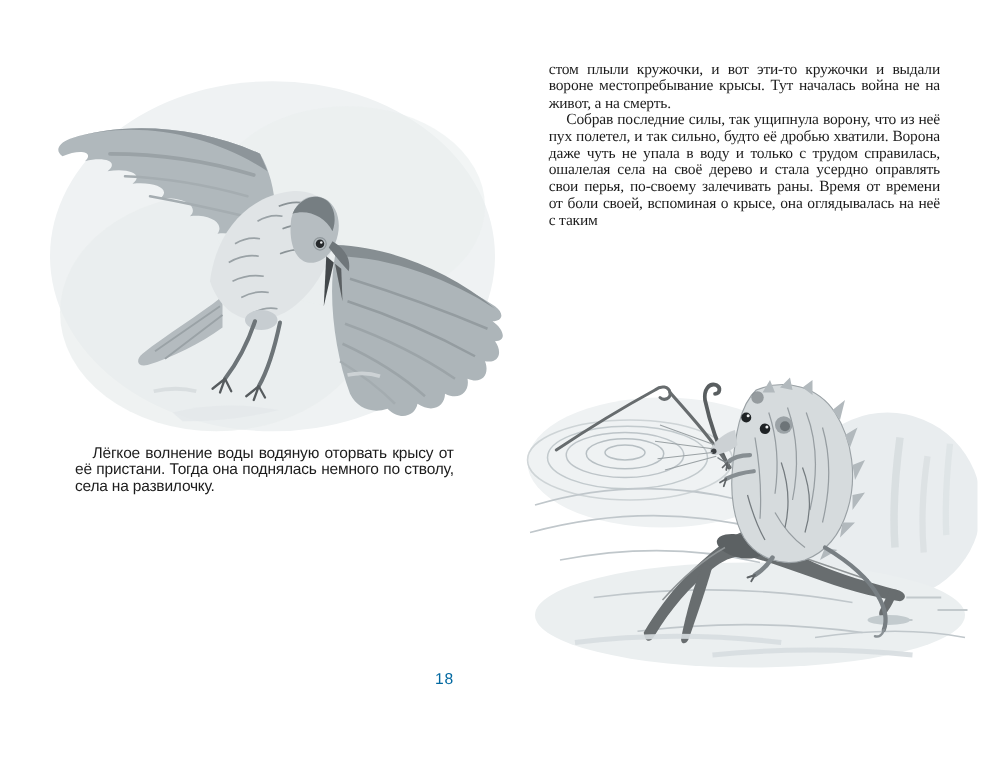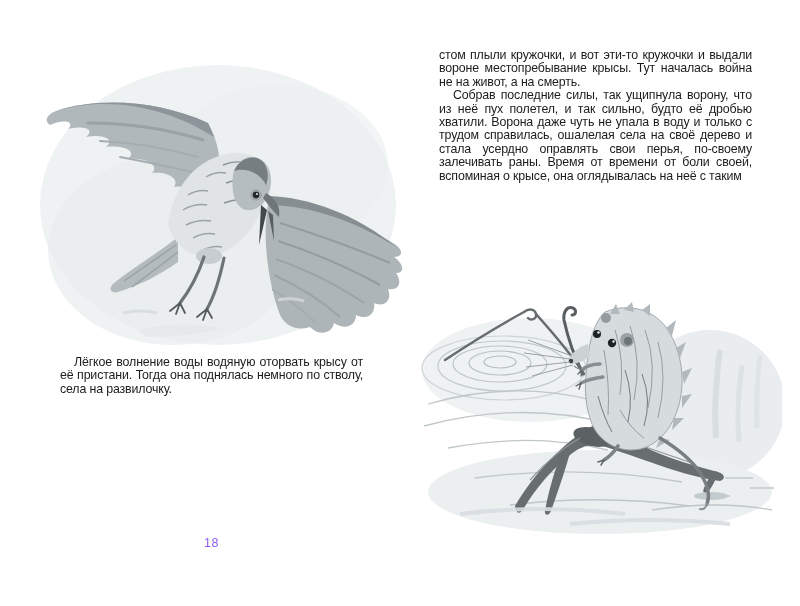--- a/index.html
+++ b/index.html
@@ -14,24 +14,24 @@
     font-size:12.4px;
     line-height:13.4px;
     letter-spacing:-0.15px;
     color:#1c1c1c;
     text-align:justify;
     text-indent:14px;
     hyphens:none;
   }
   .text-col p.no-indent{text-indent:0;}
   .col-left{left:60px;top:356px;width:303px;}
-  .col-right{left:439px;top:49px;width:313px;}
+  .col-right{left:439px;top:49px;width:313px;font-family:Liberation Serif, serif;}
   .page-number{
     position:absolute;left:60px;top:536px;width:303px;
-    text-align:center;font-size:12.5px;color:#8b5cf6;letter-spacing:0.5px;
+    text-align:right;font-size:12.5px;color:#0369a1;letter-spacing:0.5px;
   }
   figure{margin:0;padding:0;position:absolute;}
   .fig-crow{left:28px;top:45px;width:385px;height:310px;}
   .fig-rat{left:420px;top:300px;width:362px;height:235px;}
   svg{display:block;width:100%;height:100%;}
 </style>
 </head>
 <body>
 
 <div class="spread">

